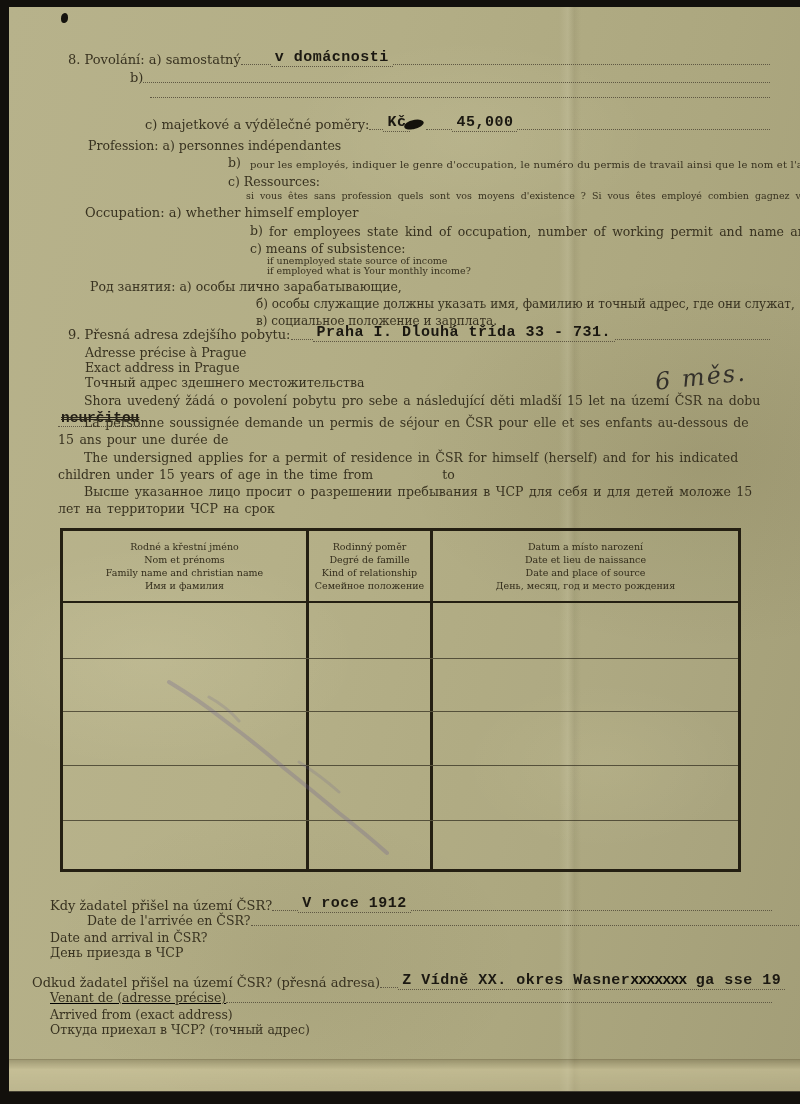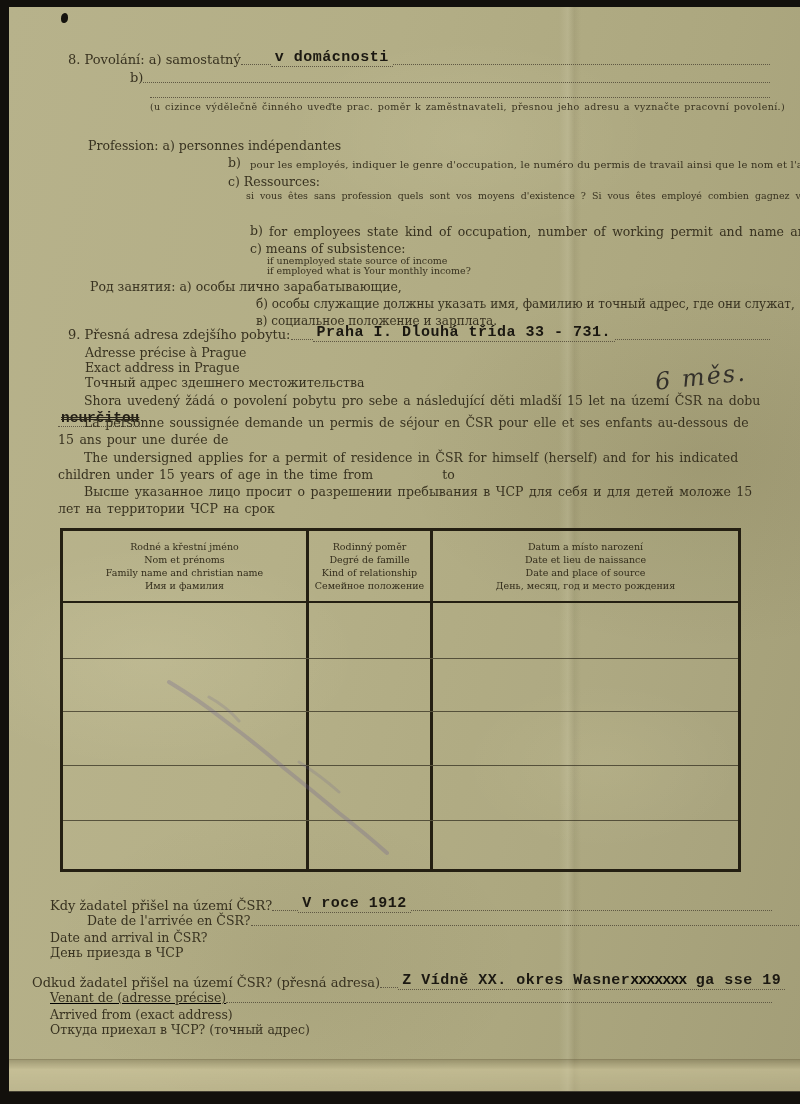--- a/index.html
+++ b/index.html
@@ -91,28 +91,37 @@
     <span class="lbl">8. Povolání: a) samostatný</span>
     <span class="dots short" style="width:30px;"></span>
     <span class="typed">v domácnosti</span>
     <span class="dots"></span>
   </div>
   <div class="line f13" style="left:121px;top:63px;width:640px;">
     <span class="lbl">b)</span>
     <span class="dots"></span>
   </div>
   <div class="dline" style="left:141px;top:78px;width:620px;height:12px;"></div>
-  <div class="pr f95" style="left:141px;top:94px;letter-spacing:0.4px;word-spacing:1px;">(u cizince výdělečně činného uveďte prac. poměr k zaměstnavateli, přesnou jeho adresu a vyznačte pracovní povolení.)</div>
+  <div class="line f13" style="left:136px;top:107px;width:625px;">
+    <span class="lbl">c) majetkové a výdělečné poměry:</span>
+    <span class="dots short" style="width:14px;"></span>
+    <span class="typed">Kč</span>
+      <span class="blot"></span>
+    <span class="gap26"></span>
+    <span class="typed">45,000</span>
+    <span class="dots"></span>
+  </div>
 
   <div class="pr f125" style="left:79px;top:131px;">Profession: a) personnes indépendantes</div>
   <div class="pr f125" style="left:219px;top:148px;">b)</div>
   <div class="pr f10" style="left:241px;top:152px;letter-spacing:0.2px;">pour les employés, indiquer le genre d'occupation, le numéro du permis de travail ainsi que le nom et l'adresse de l'employeur</div>
   <div class="pr f125" style="left:219px;top:167px;">c) Ressources:</div>
   <div class="pr f95" style="left:237px;top:183px;word-spacing:3px;">si vous êtes sans profession quels sont vos moyens d'existence ?  Si vous êtes employé combien gagnez vous par mois ?</div>
 
+  <div class="pr f13" style="left:76px;top:198px;">Occupation: a) whether himself employer</div>
   <div class="pr f125" style="left:241px;top:216px;">b)</div>
   <div class="pr f125" style="left:260px;top:217px;word-spacing:2.5px;">for employees state kind of occupation, number of working permit and name and address of employer</div>
   <div class="pr f125" style="left:241px;top:234px;">c) means of subsistence:</div>
   <div class="pr f95" style="left:258px;top:248px;">if unemployed state source of income</div>
   <div class="pr f95" style="left:258px;top:258px;">if employed what is Your monthly income?</div>
 
   <div class="pr f125" style="left:81px;top:272px;">Род занятия: а) особы лично зарабатывающие,</div>
   <div class="pr f12" style="left:247px;top:290px;">б) особы служащие должны указать имя, фамилию и точный адрес, где они служат,</div>
   <div class="pr f12" style="left:247px;top:307px;">в) социальное положение и зарплата.</div>
 

